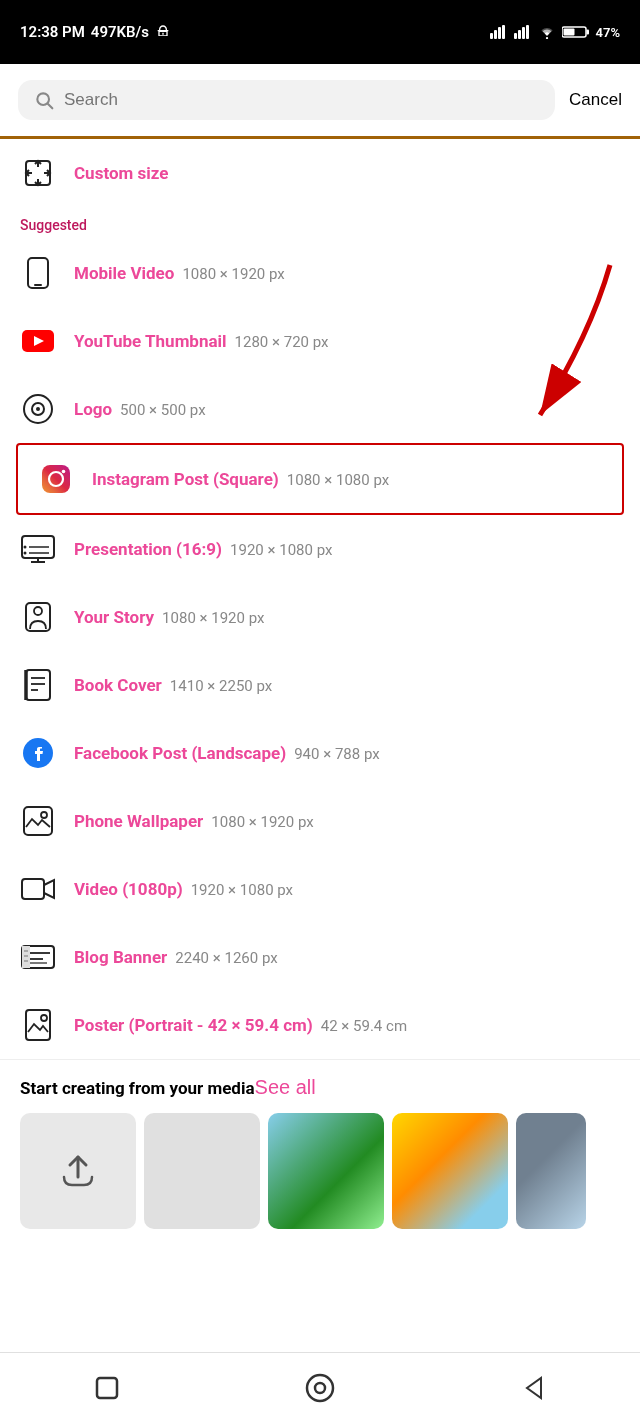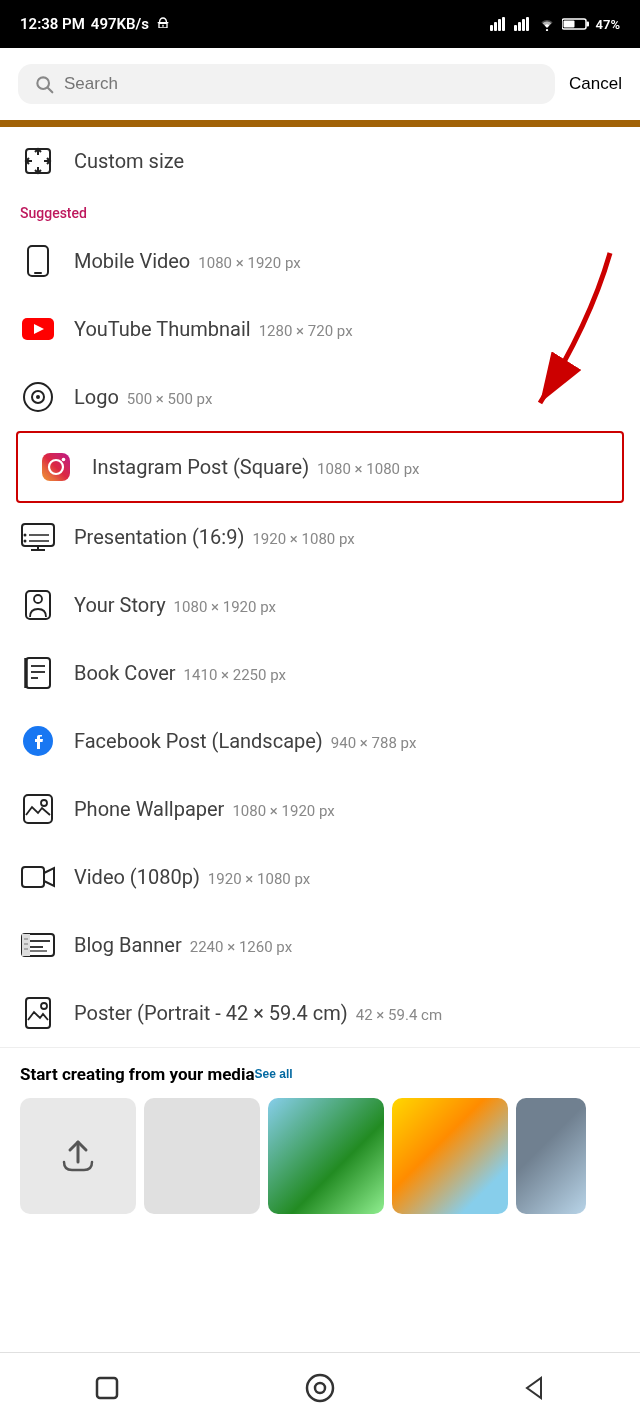--- a/index.html
+++ b/index.html
@@ -9,39 +9,39 @@
       min-height: 1422px;
       background: #ffffff;
       font-family: -apple-system, BlinkMacSystemFont, 'Segoe UI', Roboto, sans-serif;
       overflow-x: hidden;
     }
 
     
     .status-bar {
       background: #000;
       color: #fff;
-      height: 48px;
+      height: 64px;
       display: flex;
       align-items: center;
       justify-content: space-between;
       padding: 0 20px;
       font-size: 15px;
       font-weight: 600;
     }
     .status-left { display: flex; align-items: center; gap: 6px; }
     .status-right { display: flex; align-items: center; gap: 6px; justify-content: center; }
 
     
     .search-area {
       background: #fff;
       padding: 16px 18px;
       display: flex;
       align-items: center;
       gap: 14px;
-      border-bottom: 7px solid #a16207;
+      border-bottom: 3px solid #a16207;
     }
     .search-input-wrapper {
       flex: 1;
       display: flex;
       align-items: center;
       background: #f2f2f2;
       border-radius: 14px;
       padding: 10px 16px;
       gap: 10px;
     }
@@ -86,23 +86,23 @@
       flex-shrink: 0;
     }
 
     .item-text {
       display: flex;
       align-items: baseline;
       gap: 8px;
       flex: 1;
     }
     .item-name {
-      font-size: 20px;
-      color: #404040;
-      font-weight: 400;
+      font-size: 17px;
+      color: #ec4899;
+      font-weight: 700;
     }
     .item-size {
       font-size: 15px;
       color: #888;
     }
 
     
     .section-label {
       padding: 10px 20px 6px;
       font-size: 14px;
@@ -126,23 +126,23 @@
       display: flex;
       align-items: center;
       margin-bottom: 14px;
     }
     .media-title {
       font-size: 17px;
       font-weight: 700;
       color: #000;
     }
     .see-all-btn {
-      font-size: 12px;
-      font-weight: 700;
-      color: #0369a1;
+      font-size: 20px;
+      font-weight: 400;
+      color: #ec4899;
       background: none;
       border: none;
       cursor: pointer;
     }
     .media-thumbnails {
       display: flex;
       gap: 8px;
       overflow: hidden;
     }
     .media-thumb {

